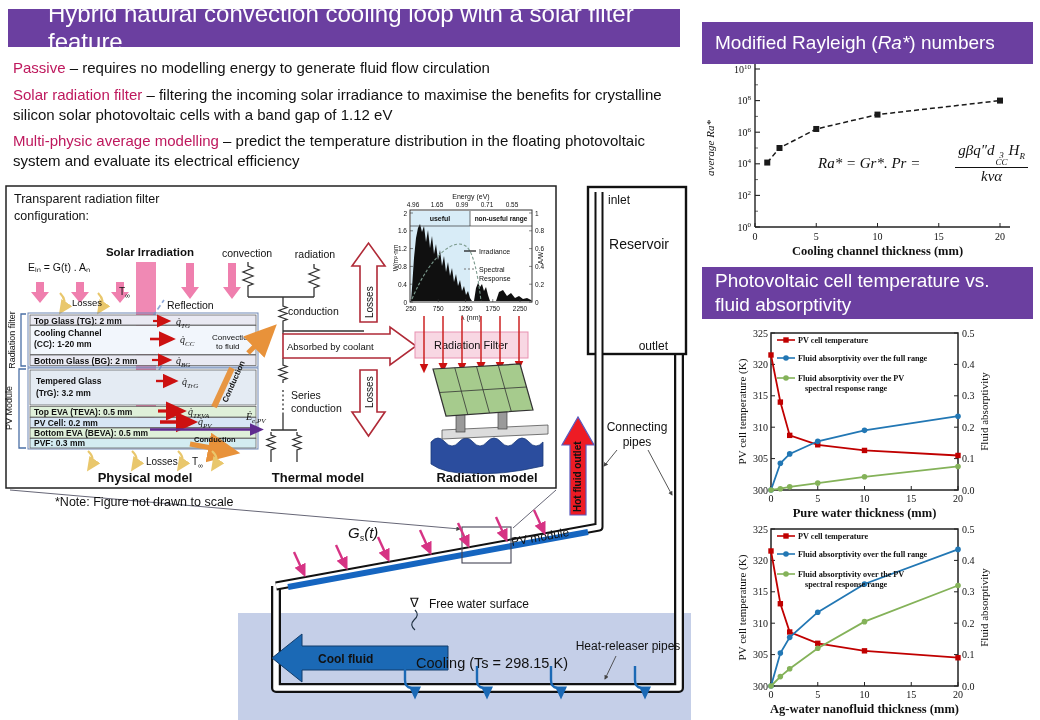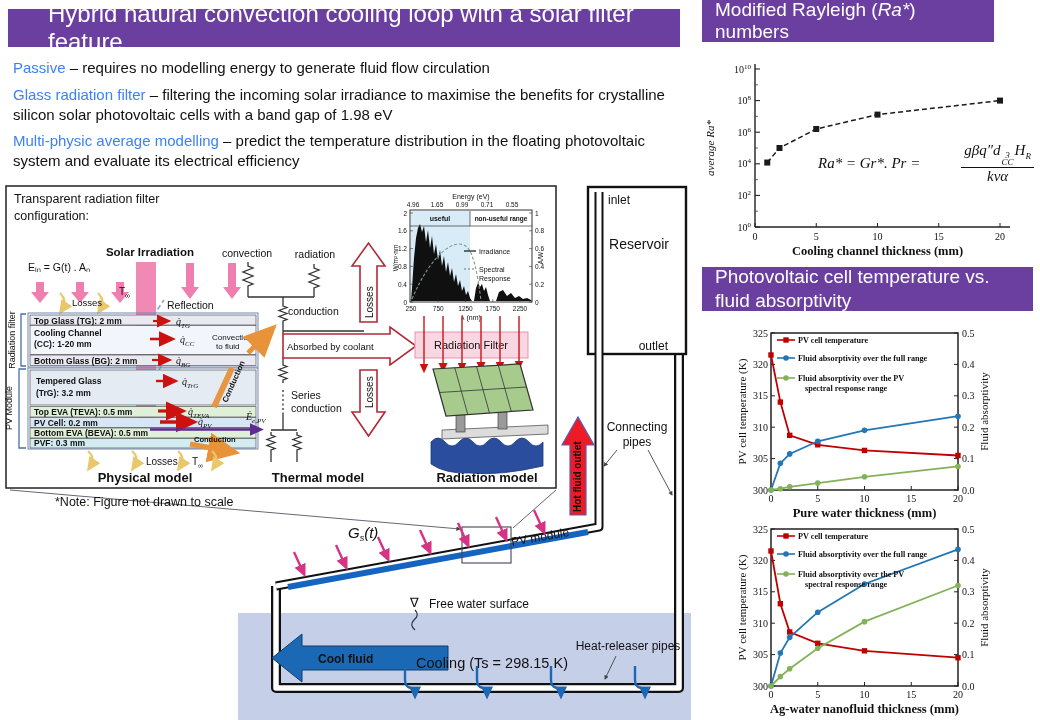--- a/index.html
+++ b/index.html
@@ -1,26 +1,26 @@
 <!DOCTYPE html>
 <html><head>
 <meta charset="utf-8">
 <style>
   html,body{margin:0;padding:0;background:#fff;}
   .canvas{position:relative;width:1040px;height:720px;background:#ffffff;overflow:hidden;
           font-family:"Liberation Sans",sans-serif;color:#111;}
   .hdr{position:absolute;background:#6b3fa0;color:#fff;display:flex;align-items:center;
        padding:0 13px;box-sizing:border-box;font-weight:500;}
   #hdr-left{left:8px;top:9px;width:672px;height:38px;font-size:24px;padding-left:40px;}
-  #hdr-ra{left:702px;top:0;width:292px;height:42px;font-size:19px;}
-  #hdr-pv{left:702px;top:267px;width:331px;height:44px;font-size:19px;line-height:1.25;}
+  #hdr-ra{left:702px;top:22px;width:331px;height:42px;font-size:19px;}
+  #hdr-pv{left:702px;top:267px;width:331px;height:52px;font-size:19px;line-height:1.25;}
   .hdr .it{font-style:italic;}
   .bullets{position:absolute;left:13px;top:58px;width:678px;font-size:15px;line-height:1.32;}
   .bullets p{margin:0 0 7px 0;}
-  .lead{color:#3b82f6;}
+  .lead{color:#be185d;}
   svg{position:absolute;}
   #diagram{left:0;top:178px;}
   #ra-chart{left:700px;top:55px;}
   #pv1{left:735px;top:327px;}
   #pv2{left:735px;top:523px;}
   
   #diagram text{font-family:"Liberation Sans",sans-serif;fill:#111;}
   #diagram .flux{font-family:"Liberation Serif",serif;font-style:italic;font-size:10px;}
   #diagram .fsub{font-size:7px;}
   #diagram .lay{font-size:8.5px;font-weight:600;}
@@ -29,21 +29,21 @@
   #diagram .i7{font-size:7px;}
   #diagram .ihd{font-size:7px;font-weight:600;}
   
   #ra-chart text,#pv1 text,#pv2 text{font-family:"Liberation Serif",serif;fill:#111;}
   .tk{font-size:10px;}
   .lg{font-size:8.2px;}
   .axt{font-size:11px;}
   .axtx{font-size:12.5px;font-weight:600;}
   
   #eq{position:absolute;left:818px;top:142px;width:222px;font-family:"Liberation Serif",serif;
-      font-style:italic;font-size:15px;color:#111;display:flex;align-items:center;gap:6px;}
+      font-style:italic;font-size:15px;color:#111;display:flex;align-items:center;gap:0;}
   .eq-frac{display:inline-flex;flex-direction:column;text-align:center;line-height:1.1;margin-left:35px;}
   .eq-num{border-bottom:1.3px solid #111;padding:0 3px 1px 3px;}
   .ss{display:inline-flex;flex-direction:column;font-size:9px;line-height:7px;vertical-align:-3px;margin:0 1px;}
   .ss sup,.ss sub{font-size:9px;line-height:7px;position:static;}
   sub.lo{font-size:9px;}
 </style>
 </head>
 <body>
 
 <div class="canvas">
@@ -55,21 +55,21 @@
   <div class="hdr" id="hdr-ra">
     <span><span>Modified Rayleigh (</span><span class="it">Ra*</span><span>) numbers</span></span>
   </div>
 
   <div class="hdr" id="hdr-pv">
     <span>Photovoltaic cell temperature vs. fluid absorptivity</span>
   </div>
 
   <div class="bullets">
     <p><span class="lead">Passive</span><span> – requires no modelling energy to generate fluid flow circulation</span></p>
-    <p><span class="lead">Glass radiation filter</span><span> – filtering the incoming solar irradiance to maximise the benefits for crystalline silicon solar photovoltaic cells with a band gap of 1.98 eV</span></p>
+    <p><span class="lead">Solar radiation filter</span><span> – filtering the incoming solar irradiance to maximise the benefits for crystalline silicon solar photovoltaic cells with a band gap of 1.12 eV</span></p>
     <p><span class="lead">Multi-physic average modelling</span><span> –  predict the temperature distribution in the floating photovoltaic system and evaluate its electrical efficiency</span></p>
   </div>
 
   <svg id="diagram" width="700" height="542" viewBox="0 178 700 542">
     <defs>
       <marker id="mr" markerWidth="7" markerHeight="7" refX="5" refY="3" orient="auto">
           <path d="M0,0L6.5,3L0,6Z" fill="#cc1111"></path>
         </marker>
       <marker id="mo" markerWidth="7" markerHeight="7" refX="4" refY="3" orient="auto">
           <path d="M0,0L6.5,3L0,6Z" fill="#e8923a"></path>

